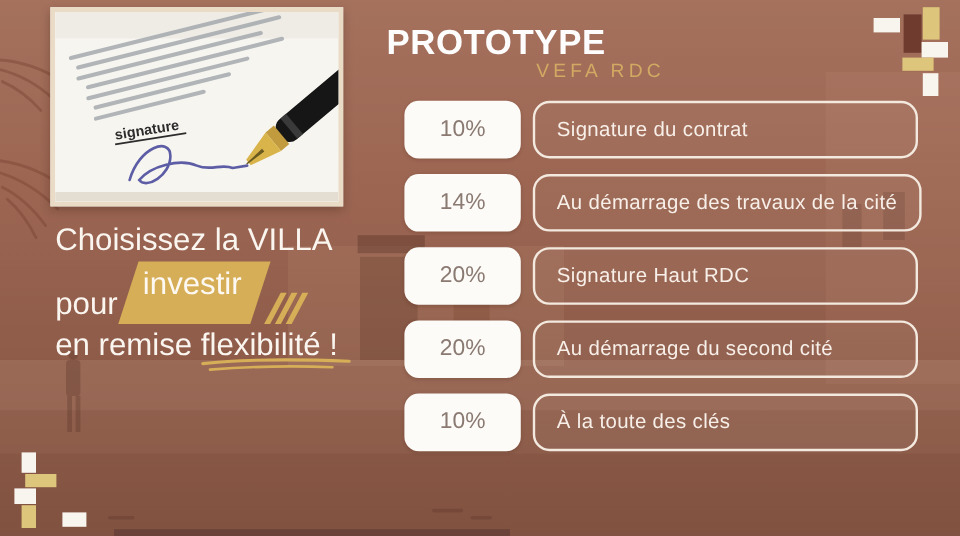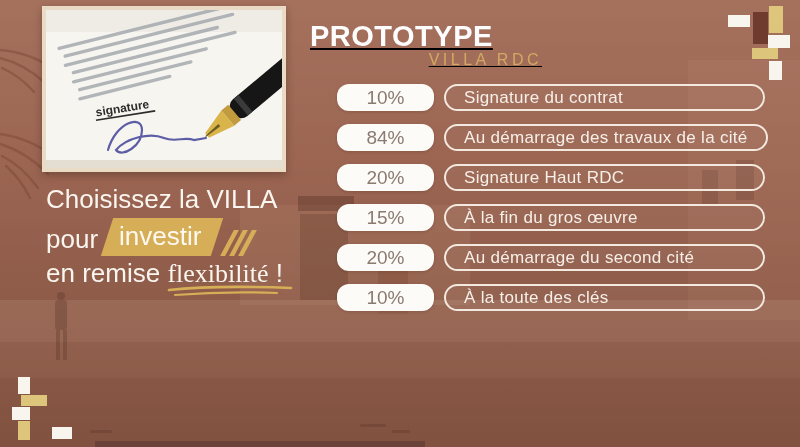--- a/index.html
+++ b/index.html
@@ -43,36 +43,36 @@
   .contract-card {
     position:absolute; left:42px; top:6px; width:244px; height:166px;
     background:#f8f6f1; border:4px solid #eadbc7;
     box-shadow:0 3px 8px rgba(40,15,8,.30);
   }
   .contract-card svg { display:block; }
 
   
   .headline { position:absolute; left:46px; top:182px; width:270px; color:#faf5ef; font-size:26px; line-height:34px; }
   .headline .row2 { display:flex; align-items:flex-end; margin-top:2px; }
-  .hl-word { position:relative; display:inline-block; padding:1px 16px 3px 12px; margin-left:9px; color:#fdf9f2; }
+  .hl-word { position:relative; display:inline-block; padding:1px 16px 17px 12px; margin-left:9px; color:#fdf9f2; }
   .hl-word .hl-bg { position:absolute; inset:0; background:#d6ae57; transform:skewX(-18deg); z-index:0; }
   .hl-word span { position:relative; z-index:1; }
   .slashes { display:inline-flex; margin-left:10px; }
   .slash { width:5px; height:26px; background:#d6ae57; transform:skewX(-28deg); margin-right:4px; }
-  .underlined-word { position:relative; display:inline-block;font-family:Liberation Serif, serif; }
+  .underlined-word { position:relative; display:inline-block; }
   .underlined-word svg { position:absolute; left:-2px; bottom:-8px; }
 
   
-  .title-block { position:absolute; left:310px; top:20px; width:232px;text-decoration:underline; }
+  .title-block { position:absolute; left:322px; top:20px; width:232px; }
   .title-main { font-size:29px; font-weight:bold; color:#fdfdfd; letter-spacing:.5px; }
   .title-sub  { text-align:right; margin-top:-2px; font-size:16px; color:#d2a963; letter-spacing:3.5px; }
 
   
   .schedule { position:absolute; left:337px; top:84px; width:428px; }
-  .sched-row { display:flex; align-items:stretch; height:27px; margin-bottom:13px; }
+  .sched-row { display:flex; align-items:stretch; height:48px; margin-bottom:13px; }
   .pct-box {
     width:97px; flex:0 0 97px; background:#fdfbf7; border-radius:12px;
     display:flex; align-items:center; justify-content:center;
     color:#8a7a72; font-size:19px; margin-right:10px;
     box-shadow:0 1px 3px rgba(60,25,15,.18);
   }
   .label-box {
     flex:1; border:2px solid #f3e9df; border-radius:14px;
     background:rgba(255,255,255,.04);
     display:flex; align-items:center; padding:0 18px;
@@ -189,41 +189,37 @@
     <div>
       <span>en remise </span><span class="underlined-word"><span>flexibilité</span><svg width="130" height="14" viewBox="0 0 130 14">
             <path d="M4,5 Q50,0 126,3" fill="none" stroke="#d6ae57" stroke-width="2.6" stroke-linecap="round"></path>
             <path d="M10,10 Q60,6 112,8" fill="none" stroke="#d6ae57" stroke-width="2.2" stroke-linecap="round"></path>
           </svg></span><span> !</span>
     </div>
   </div>
 
   <div class="title-block">
     <div class="title-main">PROTOTYPE</div>
-    <div class="title-sub">VILLA RDC</div>
+    <div class="title-sub">VEFA RDC</div>
   </div>
 
   <div class="schedule">
     <div class="sched-row">
       <div class="pct-box">10%</div>
       <div class="label-box">Signature du contrat</div>
     </div>
     <div class="sched-row">
-      <div class="pct-box">84%</div>
+      <div class="pct-box">14%</div>
       <div class="label-box">Au démarrage des travaux de la cité</div>
     </div>
     <div class="sched-row">
       <div class="pct-box">20%</div>
       <div class="label-box">Signature Haut RDC</div>
     </div>
     <div class="sched-row">
-      <div class="pct-box">15%</div>
-      <div class="label-box">À la fin du gros œuvre</div>
-    </div>
-    <div class="sched-row">
       <div class="pct-box">20%</div>
       <div class="label-box">Au démarrage du second cité</div>
     </div>
     <div class="sched-row">
       <div class="pct-box">10%</div>
       <div class="label-box">À la toute des clés</div>
     </div>
   </div>
 
 </div>

